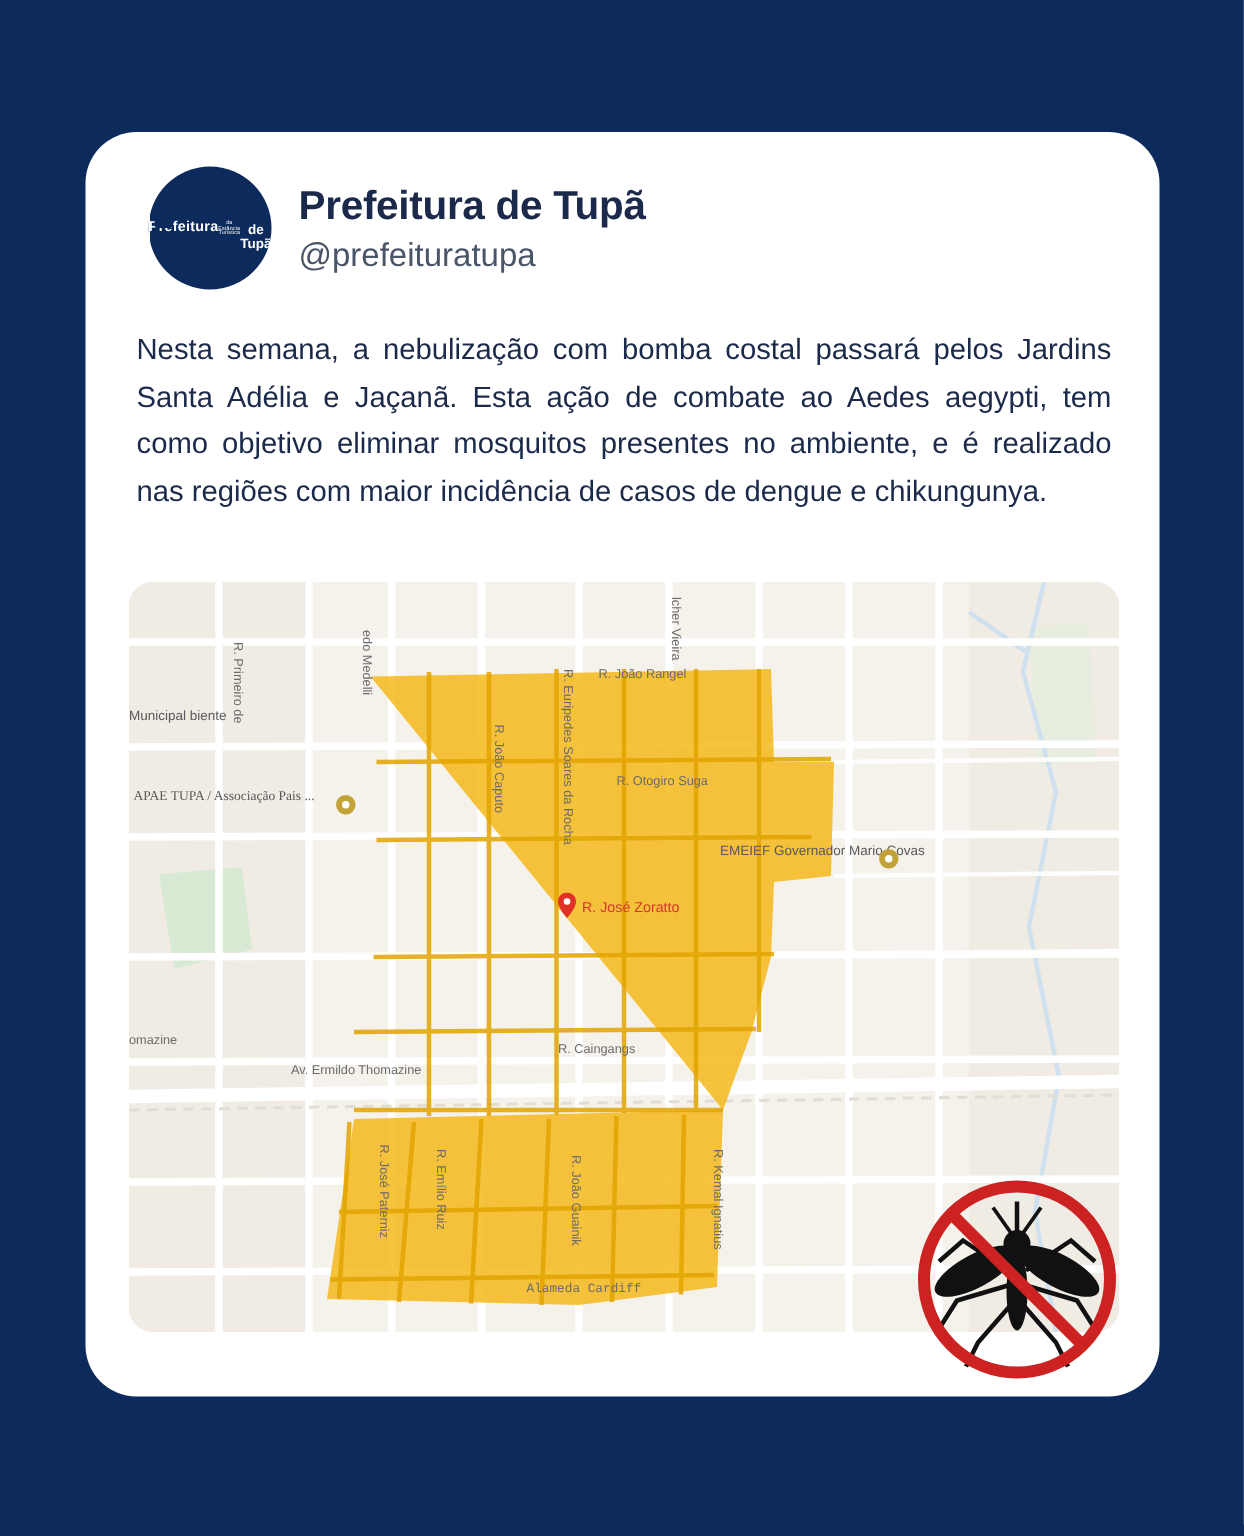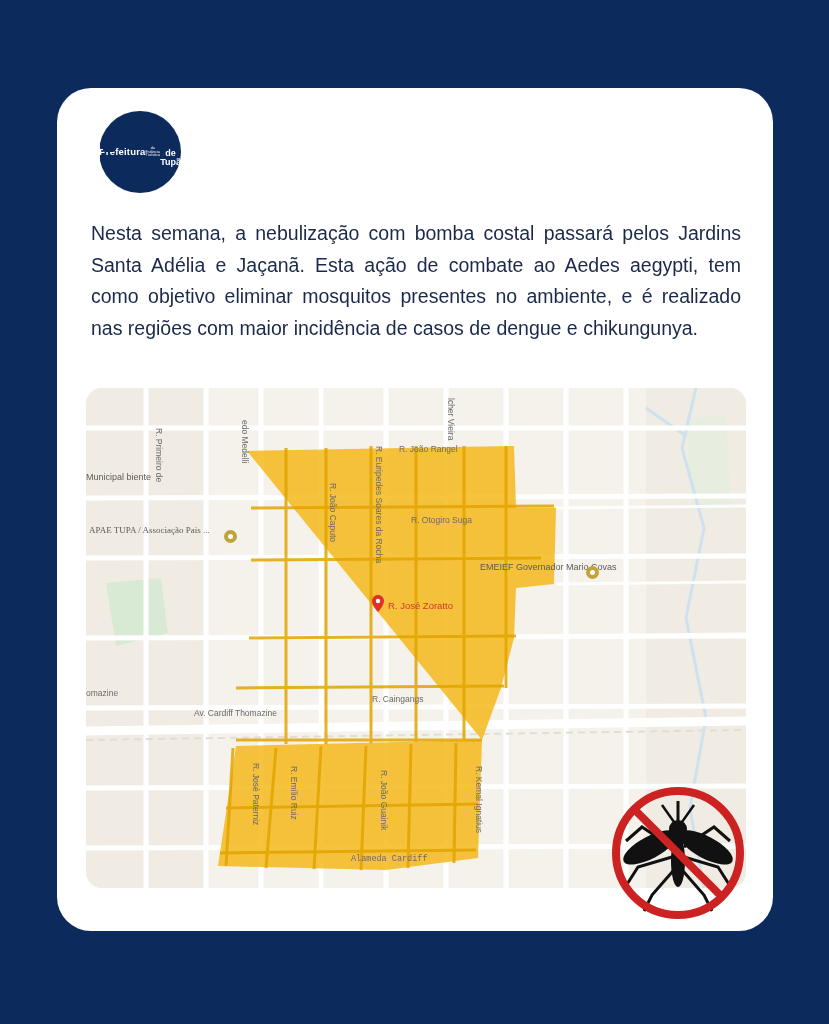--- a/index.html
+++ b/index.html
@@ -142,20 +142,24 @@
 <div class="page">
 
   <div class="card">
 
     <div class="header">
       <div class="logo">
         <div class="crest"></div>
         <div class="l1">Prefeitura</div>
         <div class="l2">da Estância Turística</div>
         <div class="l3">de Tupã</div>
+      </div>
+      <div>
+        <div class="acct-name">Prefeitura de Tupã</div>
+        <div class="acct-handle">@prefeituratupa</div>
       </div>
     </div>
 
     <div class="body-text">Nesta semana, a nebulização com bomba costal passará pelos Jardins Santa Adélia e Jaçanã. Esta ação de combate ao Aedes aegypti, tem como objetivo eliminar mosquitos presentes no ambiente, e é realizado nas regiões com maior incidência de casos de dengue e chikungunya.</div>
 
     <div class="map">
       <svg width="660" height="500" viewBox="0 0 660 500">
 
         <rect x="0" y="0" width="660" height="500" fill="#f5f2ec"></rect>
 
@@ -229,21 +233,21 @@
 
       <div class="map-label vert" style="left:78px; top:40px; transform:rotate(90deg);">R. Primeiro de</div>
       <div class="map-label vert" style="left:164px; top:32px; transform:rotate(90deg);">edo Medelli</div>
       <div class="map-label vert" style="left:298px; top:58px; transform:rotate(90deg);">R. Euripedes Soares da Rocha</div>
       <div class="map-label vert" style="left:252px; top:95px; transform:rotate(90deg);">R. João Caputo</div>
       <div class="map-label vert" style="left:370px; top:10px; transform:rotate(90deg);">lcher Vieira</div>
 
       <div class="map-label" style="left:313px; top:56px;">R. João Rangel</div>
       <div class="map-label" style="left:325px; top:127px;">R. Otogiro Suga</div>
       <div class="map-label" style="left:286px; top:306px;">R. Caingangs</div>
-      <div class="map-label" style="left:108px; top:320px;">Av. Cardiff Thomazine</div>
+      <div class="map-label" style="left:108px; top:320px;">Av. Ermildo Thomazine</div>
       <div class="map-label" style="left:0px; top:300px;">omazine</div>
 
       <div class="map-label vert" style="left:175px; top:375px; transform:rotate(90deg);">R. José Paterniz</div>
       <div class="map-label vert" style="left:213px; top:378px; transform:rotate(90deg);">R. Emílio Ruiz</div>
       <div class="map-label vert" style="left:303px; top:382px; transform:rotate(90deg);">R. João Guainik</div>
       <div class="map-label vert" style="left:398px; top:378px; transform:rotate(90deg);">R. Kemal Ignatius</div>
       <div class="map-label" style="left:265px; top:466px;font-family:Liberation Mono, monospace;">Alameda Cardiff</div>
 
       <div class="poi-label" style="left:0px; top:84px;">Municipal biente</div>
       <div class="poi-label" style="left:3px; top:137px;font-family:Liberation Serif, serif;">APAE TUPA / Associação Pais ...</div>

